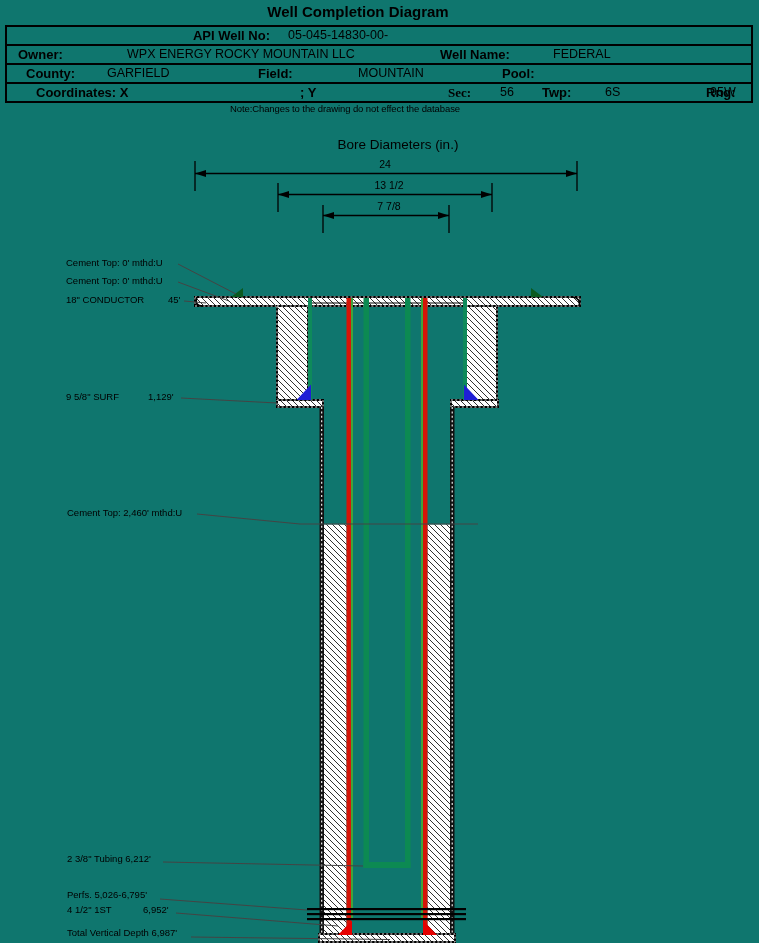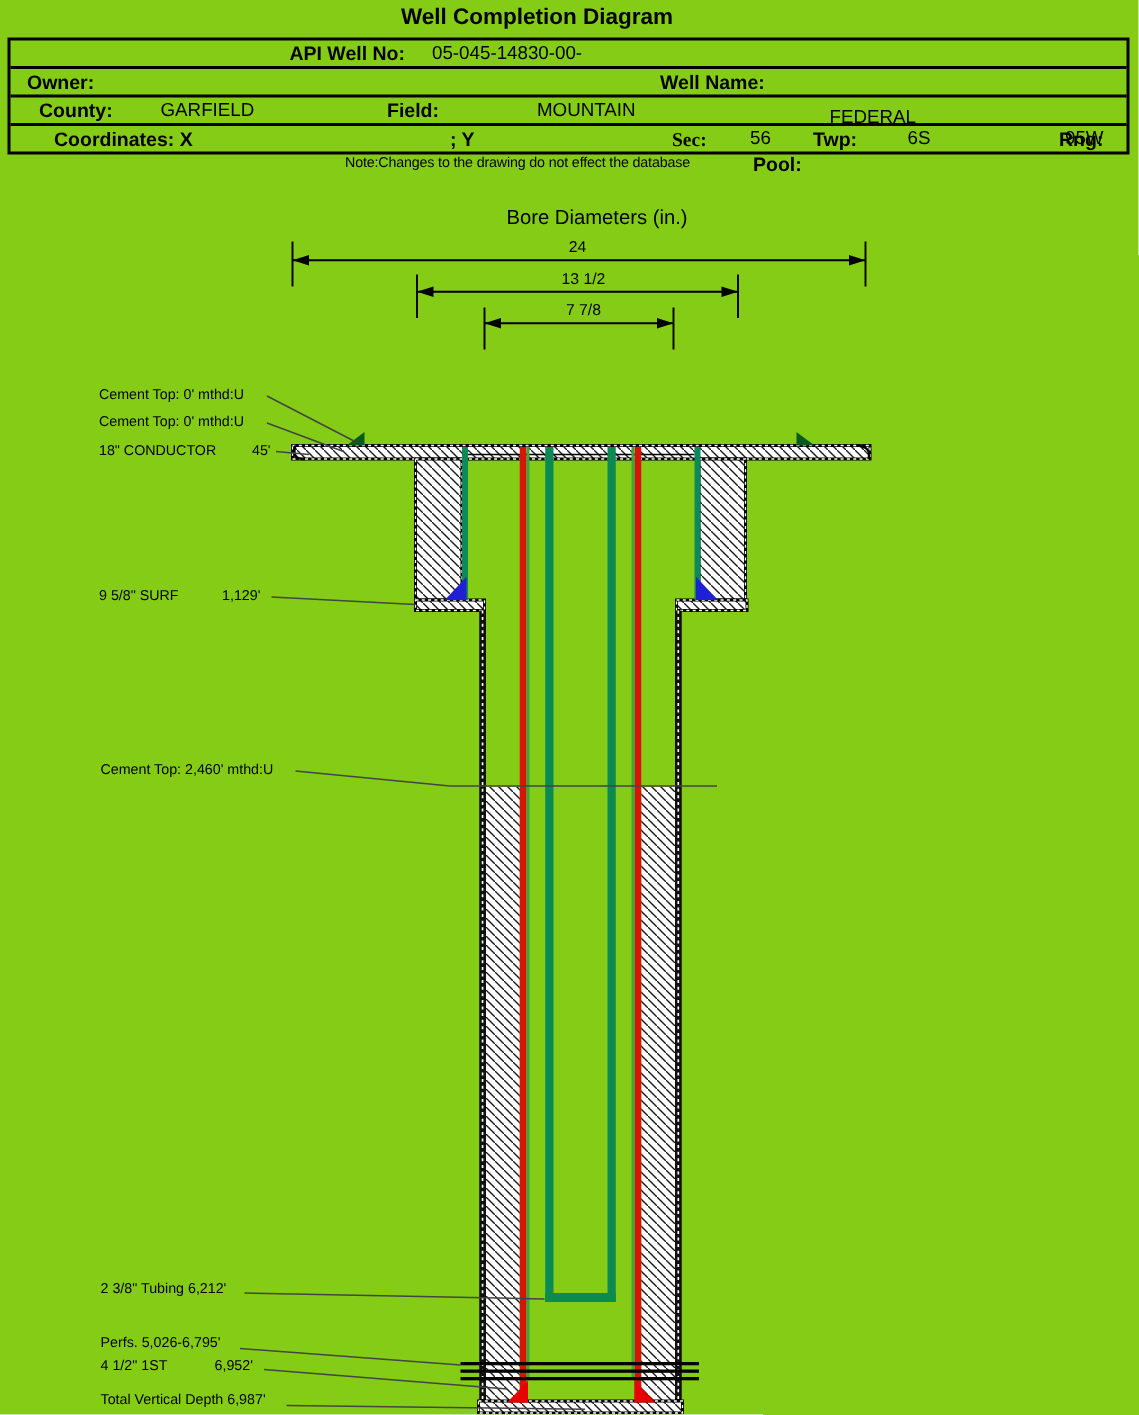--- a/index.html
+++ b/index.html
@@ -1,32 +1,32 @@
 <!DOCTYPE html>
 <html><head>
 <meta charset="utf-8">
 <style>
   html,body{margin:0;padding:0;background:#fff;}
-  .page{position:relative;width:759px;height:943px;background:#84cc16;overflow:hidden;
+  .page{position:relative;width:759px;height:943px;background:#0f766e;overflow:hidden;
         font-family:"Liberation Sans",sans-serif;color:#000;}
   .title{position:absolute;top:3px;left:0;width:716px;text-align:center;
          font-size:15px;font-weight:bold;}
   .info-table{position:absolute;top:25px;left:5px;width:744px;border:2px solid #000;
               box-sizing:content-box;}
   .info-row{position:relative;height:17px;}
   .info-row + .info-row{border-top:2px solid #000;}
   .info-row span{position:absolute;white-space:nowrap;line-height:17px;font-size:12.5px;}
   .lbl{font-weight:bold;font-size:13px !important;}
   .api-lbl{left:100px;width:163px;text-align:right;}
   .api-val{left:281px;}
   .owner-lbl{left:11px;} .owner-val{left:120px;}
-  .wellname-lbl{left:433px;} .wellname-val{left:546px;margin-top:24px;}
+  .wellname-lbl{left:433px;} .wellname-val{left:546px;}
   .county-lbl{left:19px;} .county-val{left:100px;}
   .field-lbl{left:251px;} .field-val{left:351px;}
-  .pool-lbl{left:495px;margin-top:36px;} .pool-val{left:545px;}
+  .pool-lbl{left:495px;} .pool-val{left:545px;}
   .coord-lbl{left:29px;} .coordy-lbl{left:293px;}
   .sec-lbl{left:441px;font-family:Liberation Serif, serif;} .sec-val{left:493px;}
   .twp-lbl{left:535px;} .twp-val{left:598px;}
   .rng-lbl{left:653px;padding-left:46px;} .rng-val{left:703px;}
   .note{position:absolute;top:103px;left:230px;font-size:9.5px;letter-spacing:-0.1px;}
   svg.diagram{position:absolute;top:0;left:0;}
   svg text{font-family:"Liberation Sans",sans-serif;font-size:9.5px;fill:#000;}
   svg text.bore-title{font-size:13.5px;}
   svg text.bore-val{font-size:10.5px;text-anchor:middle;}
   .ldr{stroke:#444;stroke-width:1;fill:none;}
@@ -41,20 +41,21 @@
 
   <div class="title">Well Completion Diagram</div>
 
   <div class="info-table">
     <div class="info-row">
       <span class="lbl api-lbl">API Well No:</span>
       <span class="api-val">05-045-14830-00-</span>
     </div>
     <div class="info-row">
       <span class="lbl owner-lbl">Owner:</span>
+      <span class="owner-val">WPX ENERGY ROCKY MOUNTAIN LLC</span>
       <span class="lbl wellname-lbl">Well Name:</span>
       <span class="wellname-val">FEDERAL</span>
     </div>
     <div class="info-row">
       <span class="lbl county-lbl">County:</span>
       <span class="county-val">GARFIELD</span>
       <span class="lbl field-lbl">Field:</span>
       <span class="field-val">MOUNTAIN</span>
       <span class="lbl pool-lbl">Pool:</span>
       <span class="pool-val"></span>

